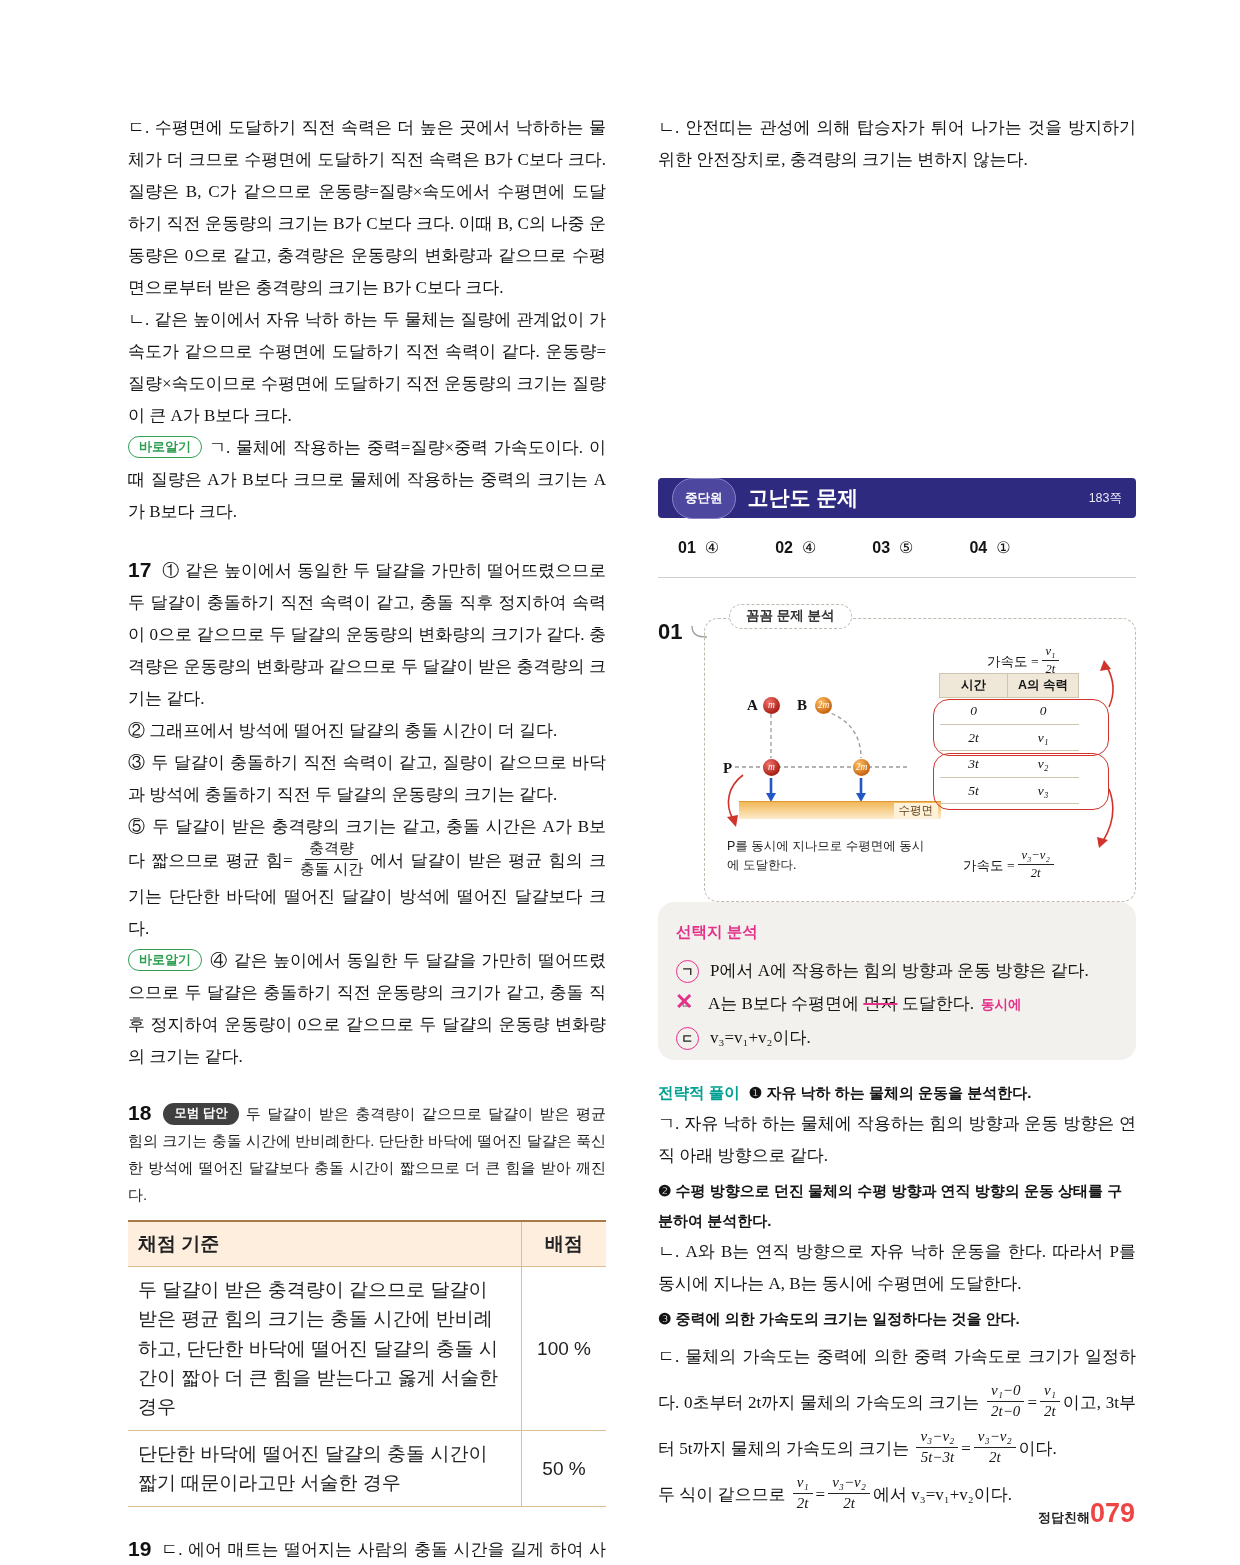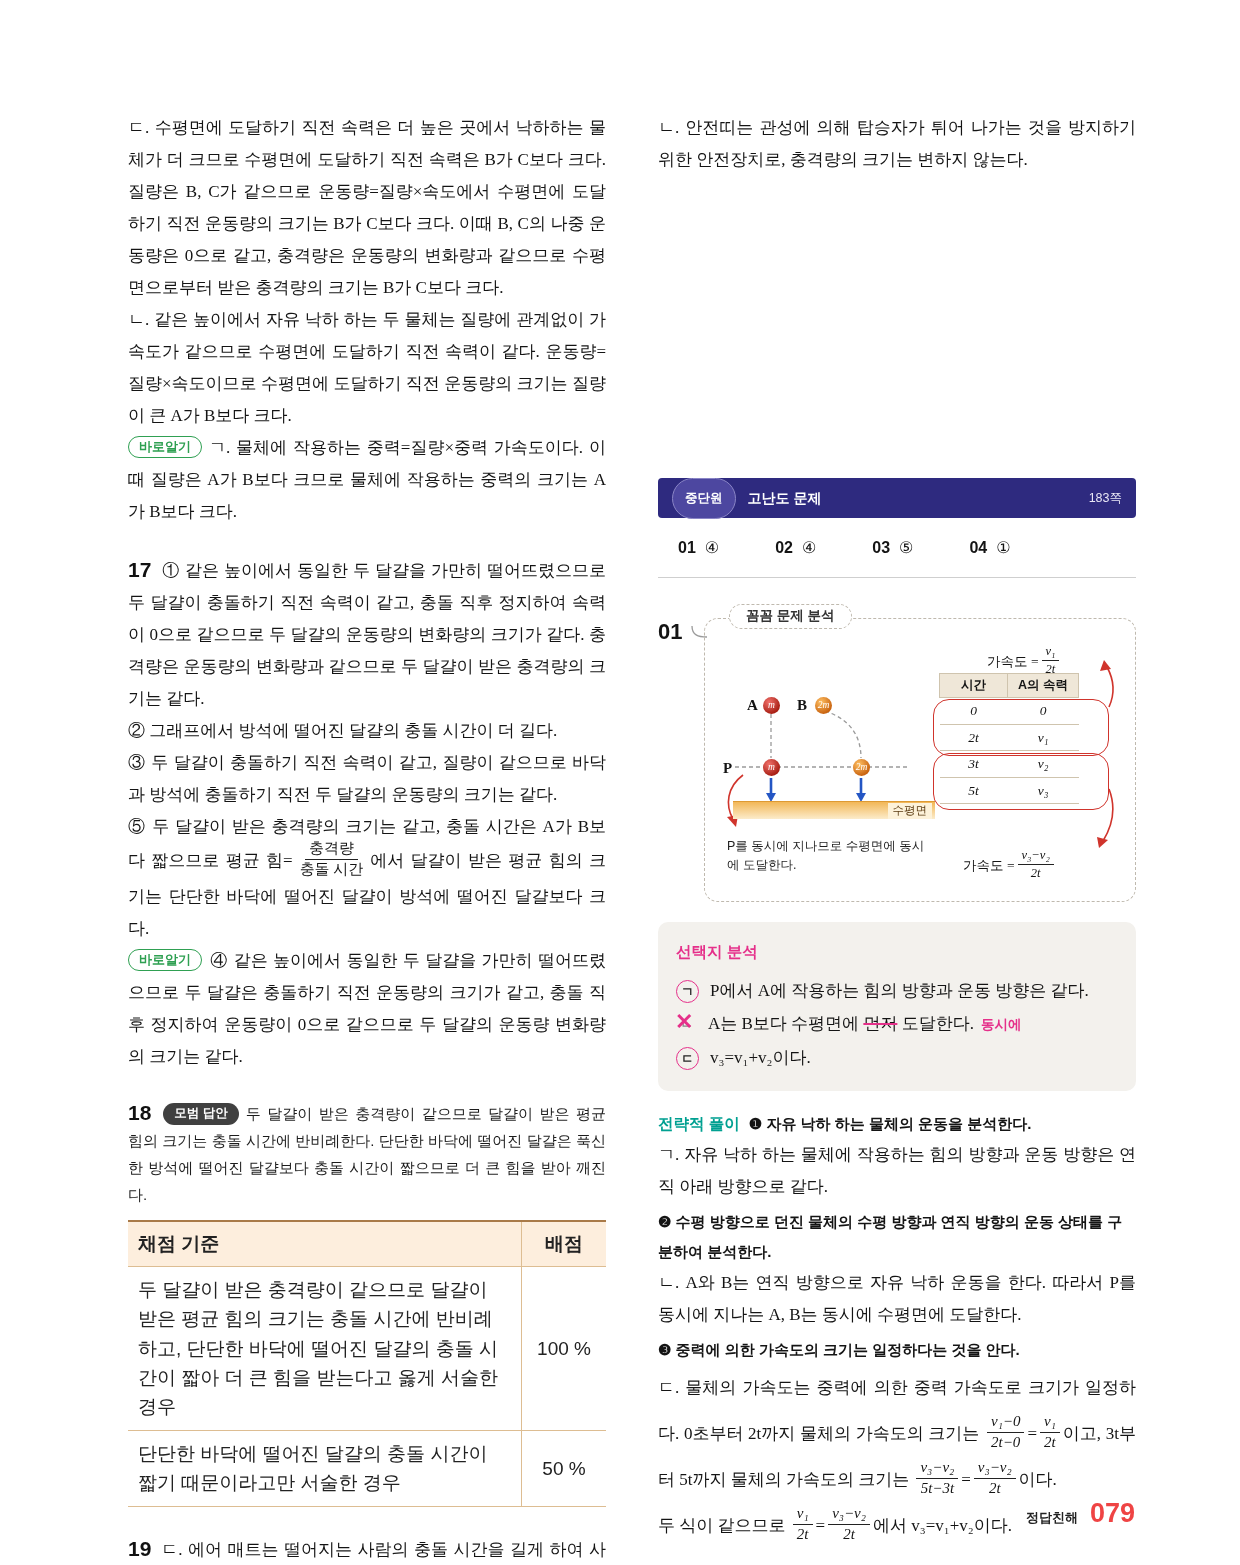--- a/index.html
+++ b/index.html
@@ -59,21 +59,21 @@
 
   
   .hard-banner {
     display:flex; align-items:center; gap:12px; background:#2e2a7f; color:#fff;
     height:40px; padding:0 14px; border-radius:4px; margin-top:302px;
   }
   .hard-tag {
     background:#4d47a0; border:1px solid #8a85c6; border-radius:999px;
     font-family:"Liberation Sans", sans-serif; font-weight:bold; font-size:12.5px; padding:3px 12px 4px;
   }
-  .hard-title { font-family:"Liberation Sans", sans-serif; font-weight:bold; font-size:14px; }
+  .hard-title { font-family:"Liberation Sans", sans-serif; font-weight:bold; font-size:21px; }
   .hard-page { margin-left:auto; font-family:"Liberation Sans", sans-serif; font-size:12.5px; color:#e8e6f5; }
   .hard-answers {
     display:flex; gap:56px; padding:14px 8px 13px 20px; border-bottom:1px solid #cfcfcf;
     font-family:"Liberation Sans", sans-serif; font-size:16px; align-items:center;
   }
   .hard-answers b { font-weight:bold; margin-right:9px; }
 
   
   .q01-row { position:relative; margin-top:40px; }
   .qnum-big { position:absolute; left:0; top:-2px; font-family:"Liberation Sans", sans-serif; font-weight:bold; font-size:22px; }
@@ -91,21 +91,21 @@
   .diagram .overlay { position:absolute; left:0; top:0; }
   .dlabel { position:absolute; font-family:"Liberation Serif", serif; font-size:15px; font-weight:bold; line-height:1; }
   .ball {
     position:absolute; width:17px; height:17px; border-radius:50%;
     display:flex; align-items:center; justify-content:center;
     color:#fff; font-family:"Liberation Serif", serif; font-style:italic; font-size:9.5px; line-height:1;
   }
   .red-ball    { background:radial-gradient(circle at 35% 30%, #f0706a, #a81f14 72%); }
   .orange-ball { background:radial-gradient(circle at 35% 30%, #ffc063, #c96410 72%); }
   .surface {
-    position:absolute; left:14px; top:154px; width:202px; height:17px;
+    position:absolute; left:20px; top:154px; width:202px; height:17px;
     background:linear-gradient(180deg,#f2b757,#fceccb); border-top:1px solid #dd9a33;
   }
   .surface-label {
     position:absolute; right:3px; top:1px; background:#fdf2d9; color:#5a3a10;
     font-family:"Liberation Sans", sans-serif; font-size:11.5px; line-height:1.2; padding:1px 5px;
   }
   .dnote {
     position:absolute; left:8px; top:190px; width:205px;
     font-family:"Liberation Sans", sans-serif; font-size:12.5px; line-height:1.55; color:#1f1f1f; text-align:left;
   }
@@ -116,40 +116,40 @@
   }
   .dtable td {
     border-bottom:1px solid #cfc4ae; font-family:"Liberation Serif", serif; font-style:italic;
     font-size:13.5px; padding:4px 10px; line-height:1.3; min-width:48px;
   }
   .oval { position:absolute; border:1.7px solid #d0342c; border-radius:16px; }
   .accel { position:absolute; font-size:13.5px; line-height:1; white-space:nowrap; text-align:left; }
   .accel .frac { font-size:12.5px; }
 
   
-  .choices-box { background:#f3f1ed; border-radius:10px; padding:14px 18px 15px; margin-top:20px; }
+  .choices-box { background:#f3f1ed; border-radius:16px; padding:14px 18px 4px; }
   .choices-label { color:#e5308a; font-family:"Liberation Sans", sans-serif; font-weight:bold; font-size:15.5px; margin-bottom:8px; }
   .choice { display:flex; gap:11px; align-items:flex-start; font-size:17px; line-height:30px; margin:3px 0; text-align:left; }
   .cmark {
     flex:0 0 auto; width:21px; height:21px; border:1.6px solid #e5308a; border-radius:50%;
     display:inline-flex; align-items:center; justify-content:center;
     font-family:"Liberation Sans", sans-serif; font-weight:bold; font-size:12.5px; color:#222; margin-top:4px;
   }
   .cmark.no { border:none; position:relative; color:#8a8a8a; }
   .cmark.no .xmark { position:absolute; left:-1px; top:-6px; color:#e5308a; font-size:22px; font-weight:bold; font-family:"Liberation Sans", sans-serif; }
   .strike { text-decoration:line-through; text-decoration-color:#e5308a; text-decoration-thickness:2px; }
   .correction { color:#e5308a; font-family:"Liberation Sans", sans-serif; font-weight:bold; font-size:13.5px; margin-left:7px; }
 
   
   .strategy { margin-top:18px; }
   .strategy-label { color:#00a091; font-family:"Liberation Sans", sans-serif; font-weight:bold; font-size:15.5px; margin-right:9px; }
   .step { font-family:"Liberation Sans", sans-serif; font-weight:bold; font-size:15px; line-height:30px; margin-top:4px; text-align:left; }
 
   
-  .footer { position:absolute; right:105px; bottom:36px; display:flex; align-items:baseline; gap:12px; }
+  .footer { position:absolute; right:105px; bottom:36px; display:flex; align-items:baseline; }
   .footer .flabel { font-family:"Liberation Sans", sans-serif; font-weight:bold; font-size:13px; color:#222; }
   .footer .fpage { font-family:"Liberation Sans", sans-serif; font-weight:bold; font-size:27px; color:#ef4444; }
 
   svg .dash { stroke:#9a9a9a; stroke-width:1.3; stroke-dasharray:4 3; fill:none; }
   svg .blue { stroke:#2456c4; stroke-width:2.6; fill:none; }
   svg .redl { stroke:#d0342c; stroke-width:1.6; fill:none; }
 </style>
 </head>
 <body>
 

